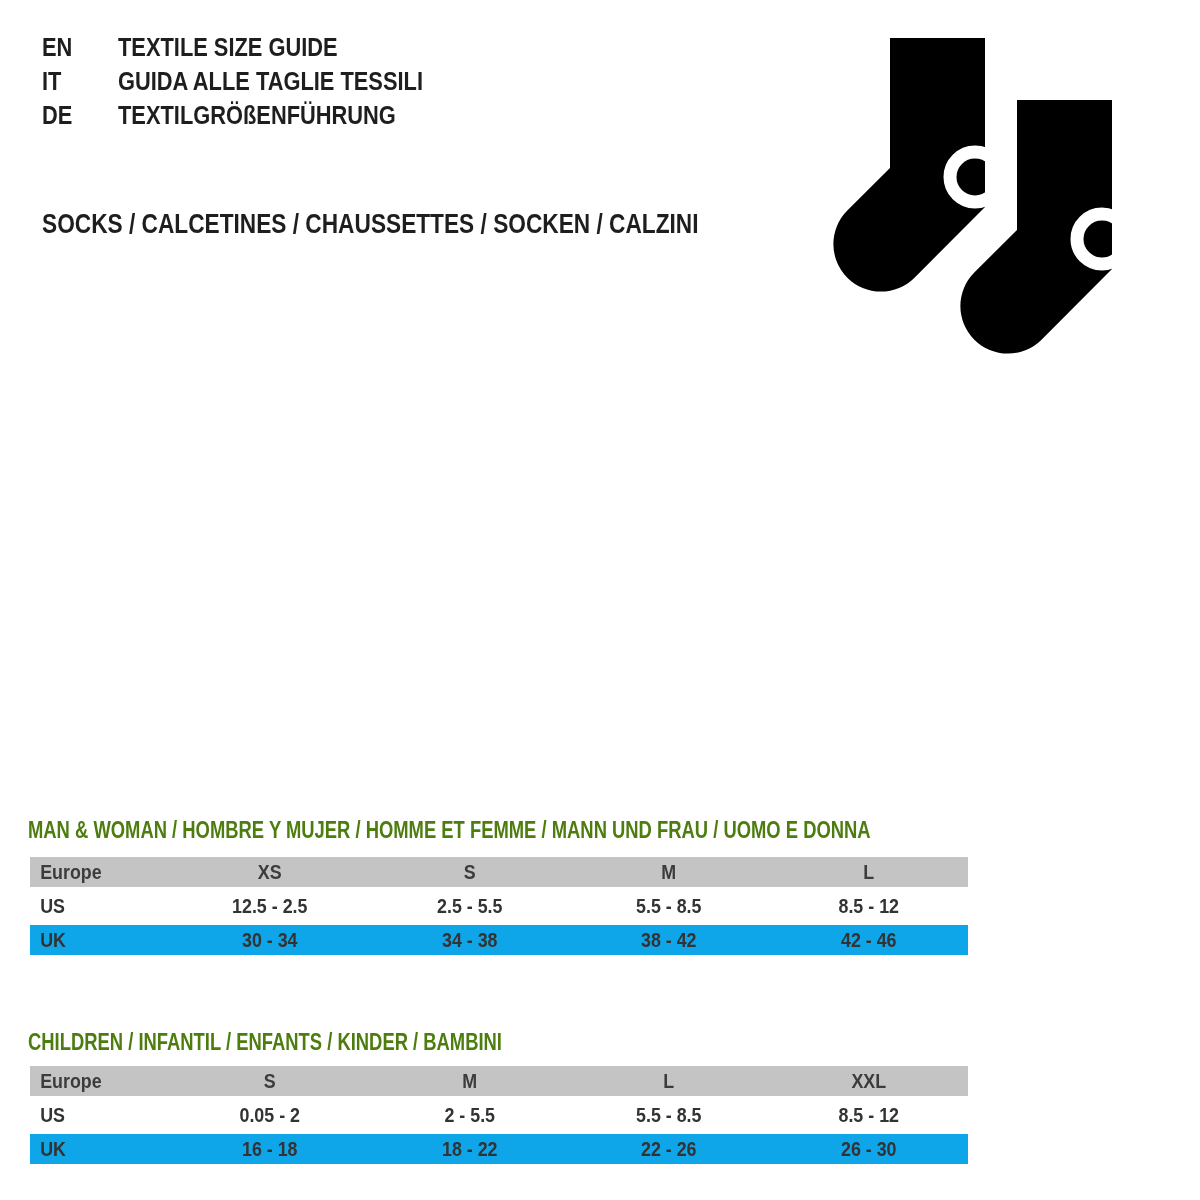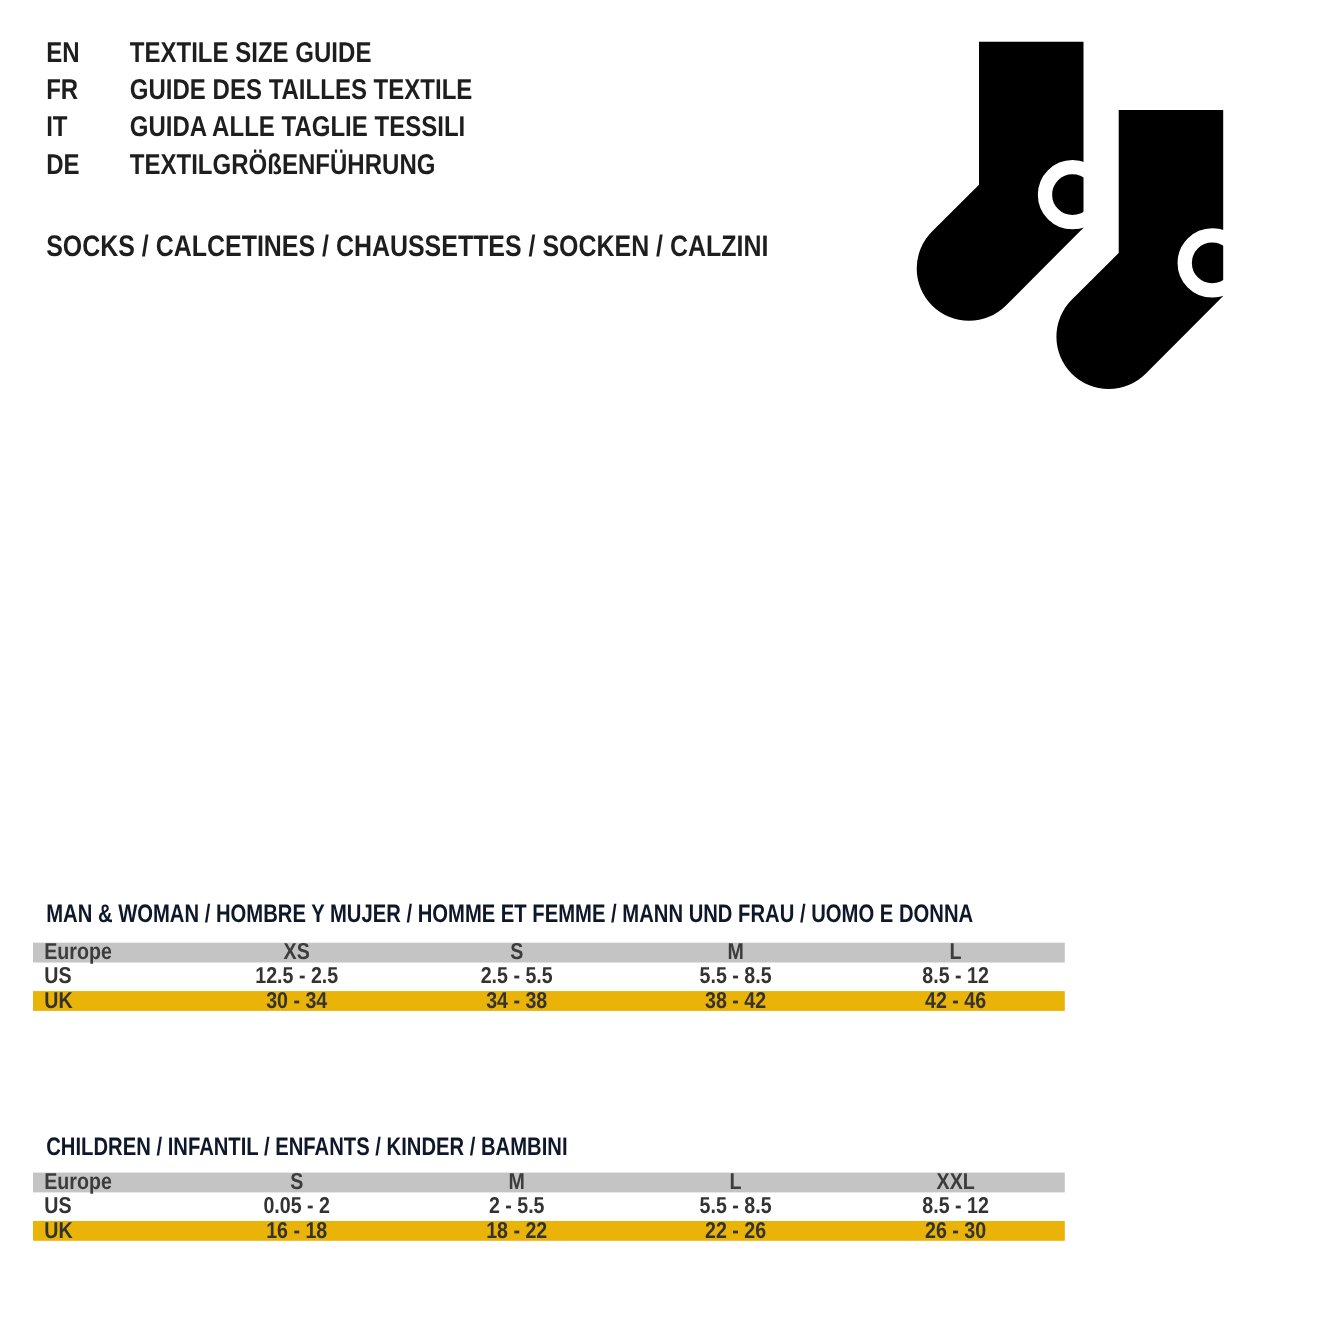--- a/index.html
+++ b/index.html
@@ -23,55 +23,51 @@
   .lang-row { display:flex;align-items:center; }
   .lang-code { flex:0 0 76px; }
 
   
   .product-line { position:absolute; left:42px; top:208px; font-size:27px; line-height:32px; }
 
   
   .socks-svg { position:absolute; left:815px; top:28px; }
 
   
-  .tb-title { position:absolute; left:42px; font-size:23px; line-height:28px; color:#0f172a; }
+  .tb-title { position:absolute; left:28px; font-size:23px; line-height:28px; color:#4d7c0f; }
   .tb-title-1 { top:816px; }
   .tb-title-2 { top:1028px; }
   .size-table { position:absolute; left:30px; width:938px; }
   .size-table-1 { top:857px; }
   .size-table-2 { top:1066px; }
   .t-row {
     display:flex;
-    height:18px;
+    height:30px;
     margin-bottom:4px;
     align-items:center;
     font-size:21px;
     color:#333333;
   }
   .t-row.head { background:#c4c4c4; color:#3c3c3c; }
-  .t-row.gray { background:#eab308; }
+  .t-row.gray { background:#0ea5e9; }
   .t-cell { flex:1; text-align:center; transform:scaleX(0.85); white-space:nowrap; }
   .t-cell.label {
     flex:0 0 140px;
     text-align:left;
     padding-left:12px;
     transform-origin:0 50%;
   }
 </style>
 </head>
 <body>
 
 <div class="langs">
   <div class="lang-row">
     <span class="lang-code cond">EN</span>
     <span class="cond">TEXTILE SIZE GUIDE</span>
-  </div>
-  <div class="lang-row">
-    <span class="lang-code cond">FR</span>
-    <span class="cond">GUIDE DES TAILLES TEXTILE</span>
   </div>
   <div class="lang-row">
     <span class="lang-code cond">IT</span>
     <span class="cond">GUIDA ALLE TAGLIE TESSILI</span>
   </div>
   <div class="lang-row">
     <span class="lang-code cond">DE</span>
     <span class="cond">TEXTILGRÖßENFÜHRUNG</span>
   </div>
 </div>

